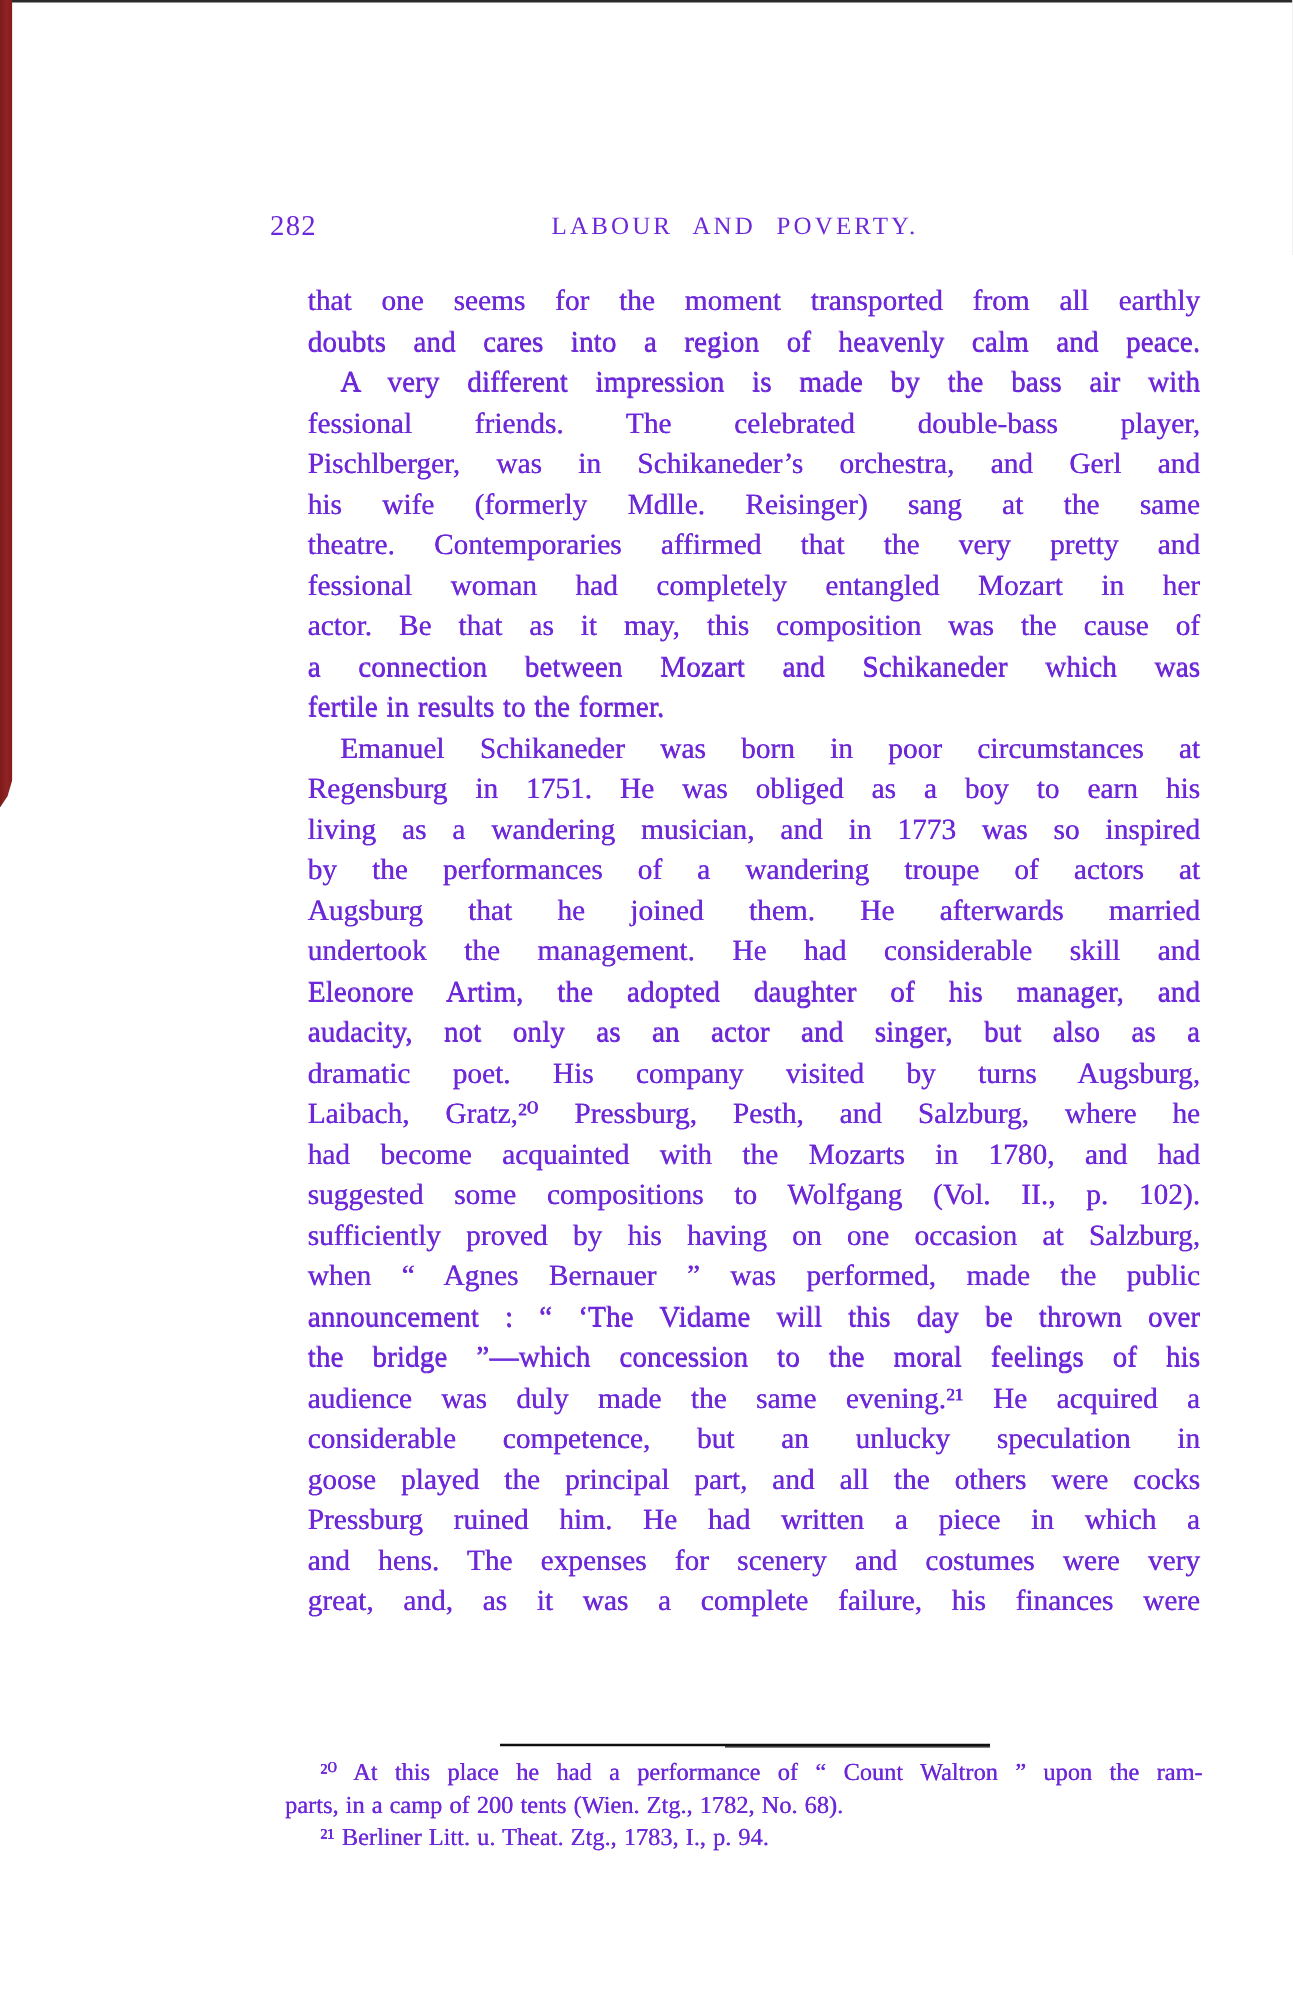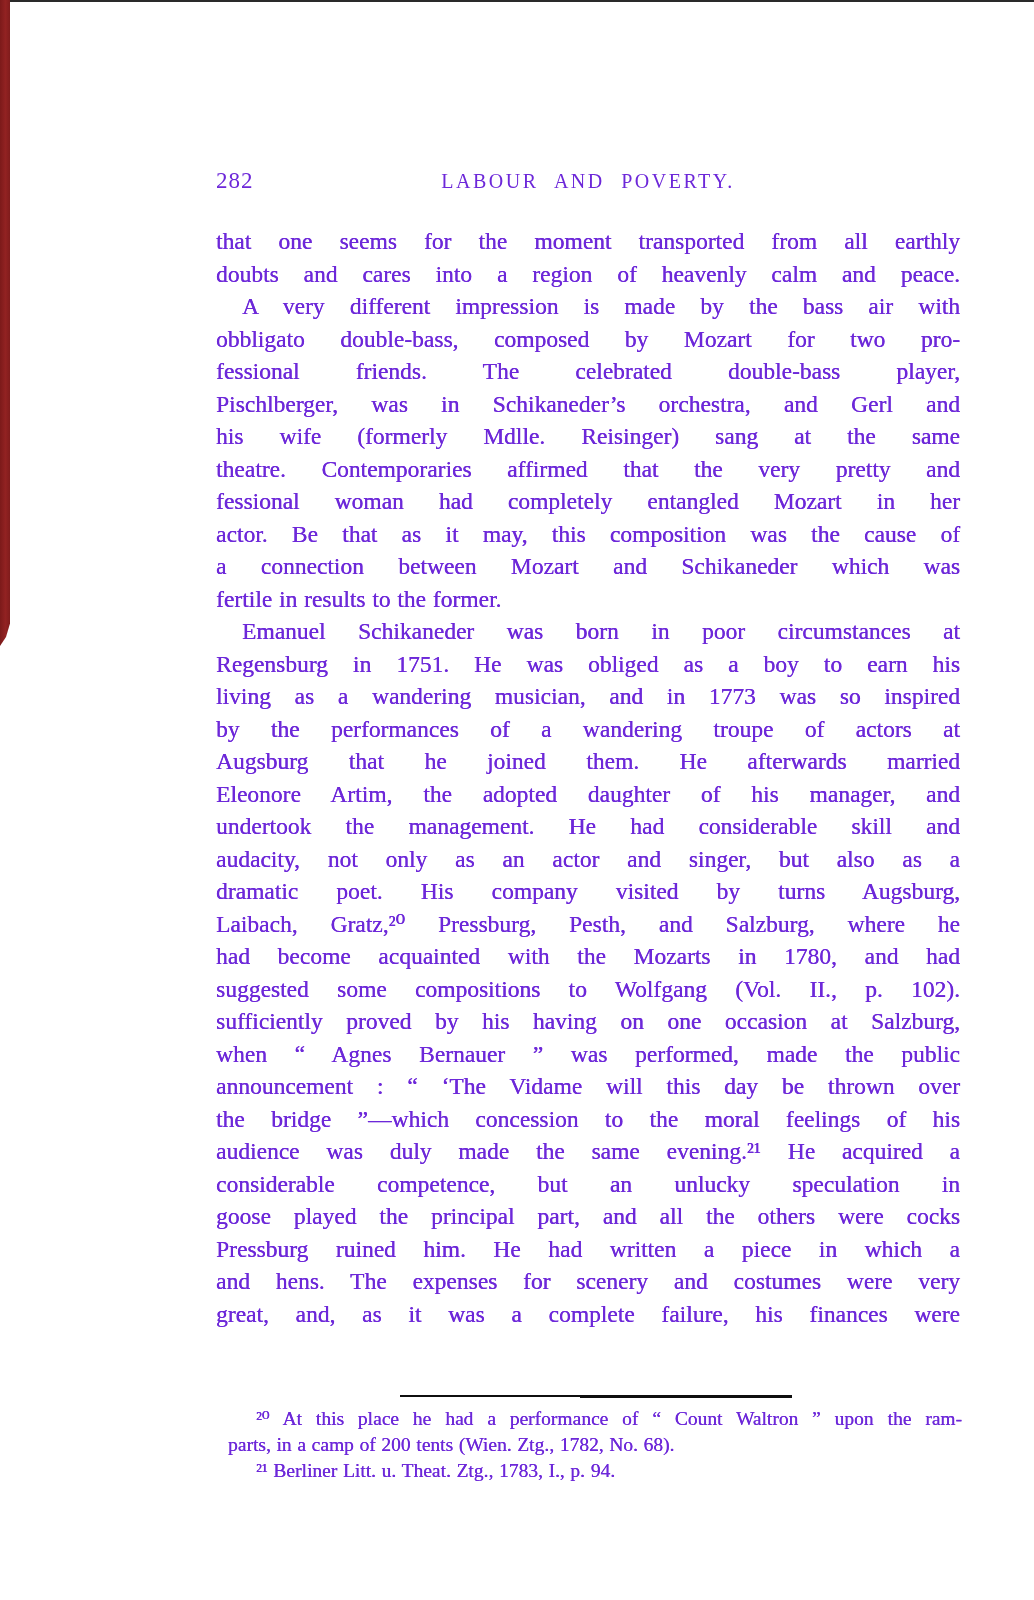--- a/index.html
+++ b/index.html
@@ -35,20 +35,21 @@
   
   .body-block{
     position:absolute;left:216px;top:225px;width:744px;
     font-size:23.5px;line-height:32.5px;
     text-shadow:0.3px 0.3px 0 currentColor;
   }
   .bline{
     text-align:justify;
     text-align-last:justify;
     word-spacing:0.04em;
+    margin-left:30px;
   }
   .bline.free{text-align-last:left;}
   .bline.pindent{text-indent:26px;}
   
   .fn-rule{
     position:absolute;left:400px;top:1395px;width:392px;height:2px;
     background:#0f0f0f;
   }
   .fn-rule::after{
     content:"";position:absolute;left:46%;top:2px;width:54%;height:1px;background:#0f0f0f;
@@ -72,36 +73,35 @@
 
   <div class="header">
     <span class="page-number">282</span>
     <span class="running-title">LABOUR AND POVERTY.</span>
   </div>
 
   <div class="body-block" id="body-root">
       <div class="bline">that one seems for the moment transported from all earthly</div>
       <div class="bline">doubts and cares into a region of heavenly calm and peace.</div>
       <div class="bline pindent">A very different impression is made by the bass air with</div>
-      <div class="bline">obbligato double-bass, composed by Mozart for two pro-</div>
       <div class="bline">fessional friends.  The celebrated double-bass player,</div>
       <div class="bline">Pischlberger, was in Schikaneder’s orchestra, and Gerl and</div>
       <div class="bline">his wife (formerly Mdlle. Reisinger) sang at the same</div>
       <div class="bline">theatre.  Contemporaries affirmed that the very pretty and</div>
       <div class="bline">fessional woman had completely entangled Mozart in her</div>
       <div class="bline">actor.  Be that as it may, this composition was the cause of</div>
       <div class="bline">a connection between Mozart and Schikaneder which was</div>
       <div class="bline free">fertile in results to the former.</div>
       <div class="bline pindent">Emanuel Schikaneder was born in poor circumstances at</div>
       <div class="bline">Regensburg in 1751.  He was obliged as a boy to earn his</div>
       <div class="bline">living as a wandering musician, and in 1773 was so inspired</div>
       <div class="bline">by the performances of a wandering troupe of actors at</div>
       <div class="bline">Augsburg that he joined them.  He afterwards married</div>
+      <div class="bline">undertook the management.  He had considerable skill and</div>
       <div class="bline">Eleonore Artim, the adopted daughter of his manager, and</div>
-      <div class="bline">undertook the management.  He had considerable skill and</div>
       <div class="bline">audacity, not only as an actor and singer, but also as a</div>
       <div class="bline">dramatic poet.  His company visited by turns Augsburg,</div>
       <div class="bline">Laibach, Gratz,²⁰ Pressburg, Pesth, and Salzburg, where he</div>
       <div class="bline">had become acquainted with the Mozarts in 1780, and had</div>
       <div class="bline">suggested some compositions to Wolfgang (Vol. II., p. 102).</div>
       <div class="bline">sufficiently proved by his having on one occasion at Salzburg,</div>
       <div class="bline">when “ Agnes Bernauer ” was performed, made the public</div>
       <div class="bline">announcement : “ ‘The Vidame will this day be thrown over</div>
       <div class="bline">the bridge ”—which concession to the moral feelings of his</div>
       <div class="bline">audience was duly made the same evening.²¹  He acquired a</div>

